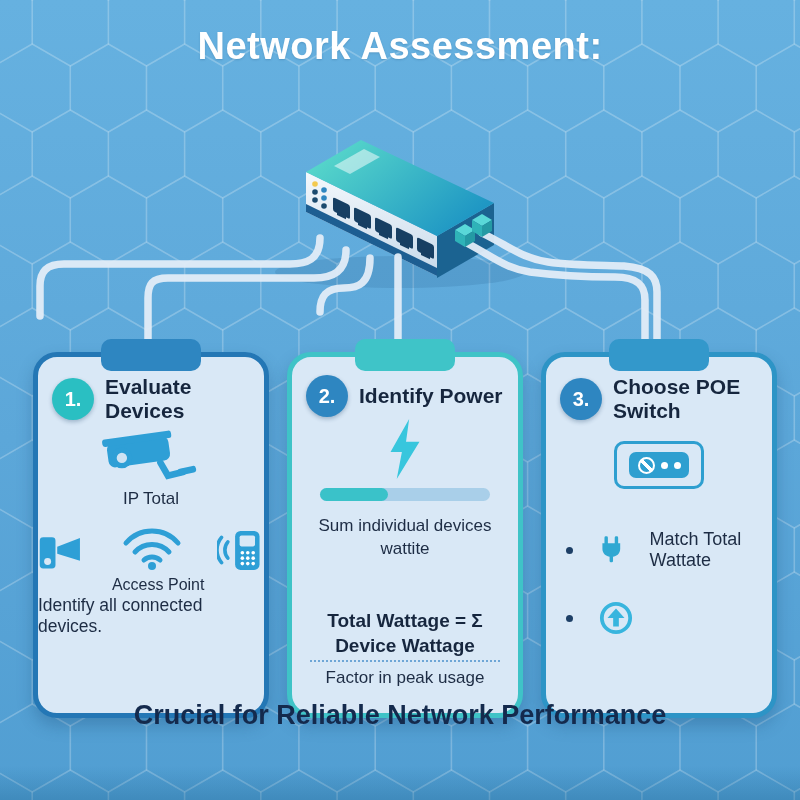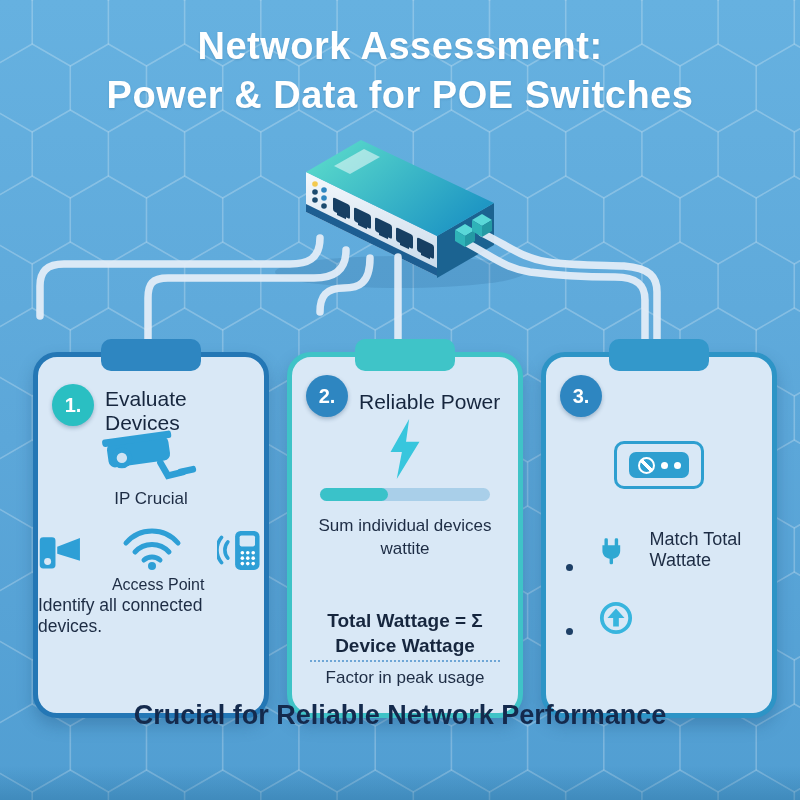--- a/index.html
+++ b/index.html
@@ -27,21 +27,21 @@
   .clip1{background:#2e86c1;}
   .clip2{background:#3fc4c8;}
   .clip3{background:#3398cb;}
   .card-head{position:absolute;top:18px;left:14px;right:10px;display:flex;align-items:center;gap:11px;}
   .badge{flex:0 0 auto;width:42px;height:42px;border-radius:50%;color:#fff;font-weight:bold;
          font-size:20px;display:flex;align-items:center;justify-content:center;
          box-shadow:0 2px 4px rgba(20,60,100,.3);}
   .badge1{background:#2abfc2;}
   .badge2{background:#2e86c1;}
   .badge3{background:#2e86c1;}
-  .card-title{font-size:21px;font-weight:normal;color:#16263e;margin-top:12px;}
+  .card-title{font-size:21px;font-weight:bold;color:#16263e;}
   .centered{left:50%;transform:translateX(-50%);}
   
   .c1-camera{position:absolute;top:68px;}
   .c1-camera-label{position:absolute;top:132px;width:100%;text-align:center;
         font-size:17px;color:#1d2c44;}
   .c1-row{position:absolute;top:164px;left:0;right:0;display:flex;justify-content:space-between;
         align-items:flex-start;gap:25px;}
   .wifi-block{width:80px;text-align:center;}
   .wifi-label{font-size:16px;color:#1d2c44;white-space:nowrap;margin-top:1px;}
   .c1-desc{position:absolute;top:238px;width:100%;font-size:17.5px;color:#1d2c44;}
@@ -57,21 +57,21 @@
   .c2-note{position:absolute;top:311px;width:100%;text-align:center;font-size:17px;color:#1d2c44;}
   
   .c3-switch{position:absolute;top:84px;width:84px;height:42px;border:3.5px solid #2e9fd0;
         border-radius:10px;display:flex;align-items:center;justify-content:center;}
   .c3-switch-inner{width:60px;height:26px;background:#2e9fd0;border-radius:7px;display:flex;
         align-items:center;justify-content:center;gap:6px;}
   .chip-circle{width:13px;height:13px;border:2.5px solid #fff;border-radius:50%;
         background:linear-gradient(45deg,transparent 42%,#fff 42% 58%,transparent 58%);}
   .chip-dot{width:7px;height:7px;background:#fff;border-radius:50%;}
   .c3-bullets{position:absolute;top:172px;left:20px;right:8px;display:flex;flex-direction:column;gap:30px;}
-  .bullet-row{display:flex;align-items:flex-end;gap:26px;}
+  .bullet-row{display:flex;align-items:center;gap:26px;}
   .bullet-dot{flex:0 0 auto;width:7px;height:7px;background:#1d3f66;border-radius:50%;}
   .bullet-text{font-size:18px;color:#1d2c44;}
   
   .footer{position:absolute;top:700px;left:0;width:100%;text-align:center;font-size:27px;
         font-weight:bold;color:#142a4d;}
 </style>
 </head>
 <body>
 
 <div id="stage">
@@ -251,21 +251,20 @@
         <polygon points="527.6,770.0 565.7,792.0 565.7,836.0 527.6,858.0 489.5,836.0 489.5,792.0"></polygon>
         <polygon points="603.8,770.0 641.9,792.0 641.9,836.0 603.8,858.0 565.7,836.0 565.7,792.0"></polygon>
         <polygon points="680.0,770.0 718.1,792.0 718.1,836.0 680.0,858.0 641.9,836.0 641.9,792.0"></polygon>
         <polygon points="756.2,770.0 794.3,792.0 794.3,836.0 756.2,858.0 718.1,836.0 718.1,792.0"></polygon>
         <polygon points="832.4,770.0 870.5,792.0 870.5,836.0 832.4,858.0 794.3,836.0 794.3,792.0"></polygon>
       </g>
     </svg>
 
   <div class="title">
     <div>Network Assessment:</div>
-    <div>Power &amp; Data for POE Switches</div>
   </div>
 
   <svg id="hero" width="800" height="800" viewBox="0 0 800 800">
     <defs>
       <linearGradient id="gt" x1="0" y1="0" x2="1" y2="0.6">
         <stop offset="0" stop-color="#5fe0cb"></stop>
           <stop offset="1" stop-color="#1f97c4"></stop>
       </linearGradient>
       <linearGradient id="gf" x1="0" y1="0" x2="0" y2="1">
         <stop offset="0" stop-color="#f4f8fc"></stop>
@@ -347,21 +346,21 @@
     <svg class="c1-camera centered" width="100" height="62" viewBox="0 0 104 66">
       <g fill="#2e9fd6" transform="rotate(-8 50 30)">
         <rect x="6" y="14" width="66" height="26" rx="7"></rect>
         <rect x="2" y="9" width="74" height="8" rx="3"></rect>
       </g>
       <circle cx="21" cy="35" r="11" fill="#2e9fd6"></circle>
       <circle cx="21" cy="35" r="5.5" fill="#cfe3f3"></circle>
       <path d="M62,40 L70,54 L86,50" stroke="#2e9fd6" stroke-width="7" fill="none" stroke-linecap="round"></path>
       <rect x="80" y="45" width="20" height="7" rx="3" fill="#2e9fd6" transform="rotate(-12 90 48)"></rect>
     </svg>
-    <div class="c1-camera-label">IP Crucial</div>
+    <div class="c1-camera-label">IP Total</div>
     <div class="c1-row">
       <svg width="52" height="46" viewBox="0 0 56 46" style="margin-top:8px">
         <g fill="#2e9fd6">
           <rect x="2" y="6" width="18" height="36" rx="4"></rect>
           <polygon points="22,17 48,7 48,33 22,25"></polygon>
         </g>
         <circle cx="11" cy="34" r="4" fill="#d9e8f6"></circle>
       </svg>
       <div class="wifi-block">
         <svg width="66" height="50" viewBox="0 0 64 50">
@@ -394,38 +393,39 @@
         </g>
       </svg>
     </div>
     <div class="c1-desc">Identify all connected devices.</div>
   </div>
 
   <div class="card card2">
     <div class="clip clip2"></div>
     <div class="card-head">
       <div class="badge badge2">2.</div>
-      <div class="card-title">Reliable Power</div>
+      <div class="card-title">Identify Power</div>
     </div>
     <svg class="c2-bolt centered" width="42" height="60" viewBox="0 0 40 58">
       <polygon points="24,0 6,32 17,32 12,58 34,22 21,22" fill="#38c6dd"></polygon>
     </svg>
     <div class="c2-bar">
       <div class="c2-bar-fill" style="width: 40%;"></div>
     </div>
     <div class="c2-summary">Sum individual devices wattite</div>
     <div class="c2-formula">Total Wattage = Σ Device Wattage</div>
     <div class="c2-divider"></div>
     <div class="c2-note">Factor in peak usage</div>
   </div>
 
   <div class="card card3">
     <div class="clip clip3"></div>
     <div class="card-head">
       <div class="badge badge3">3.</div>
+      <div class="card-title">Choose POE Switch</div>
     </div>
     <div class="c3-switch centered">
       <div class="c3-switch-inner">
         <span class="chip-circle"></span>
         <span class="chip-dot"></span>
         <span class="chip-dot"></span>
       </div>
     </div>
     <div class="c3-bullets">
       <div class="bullet-row">

